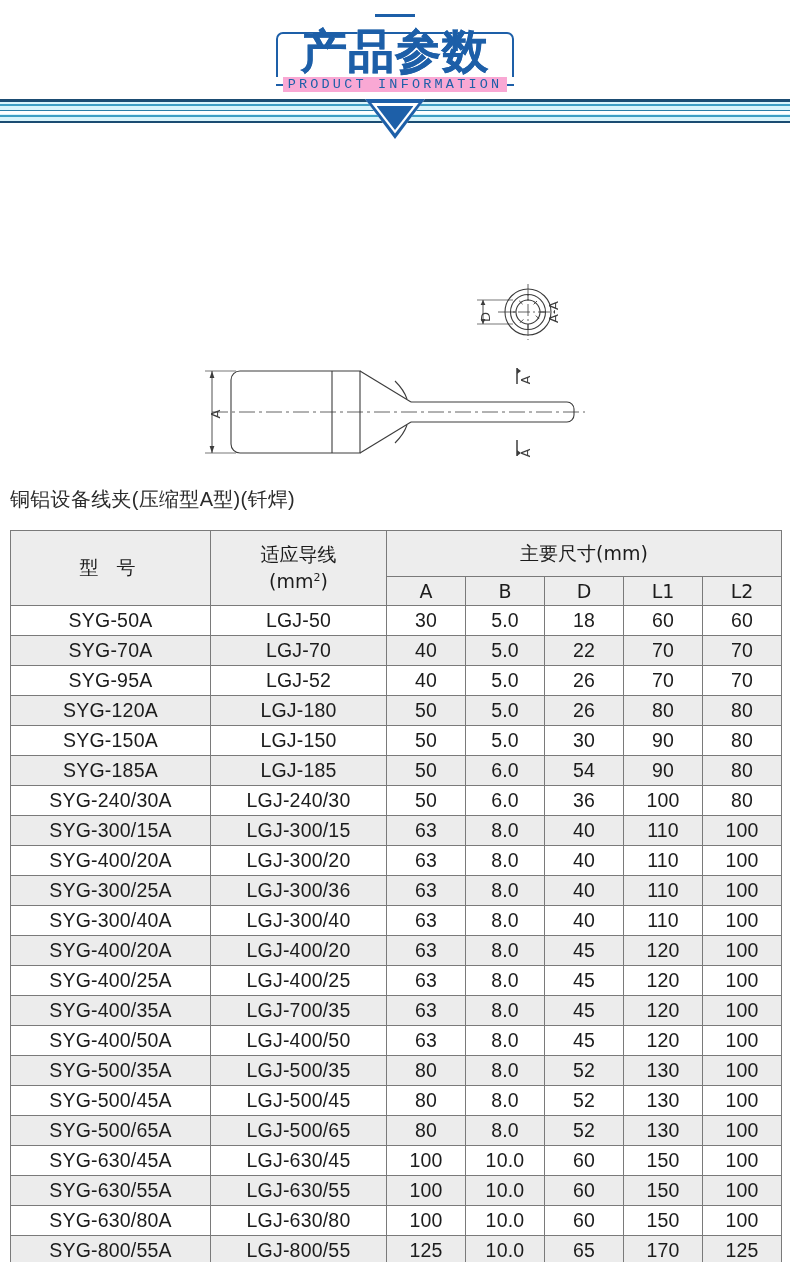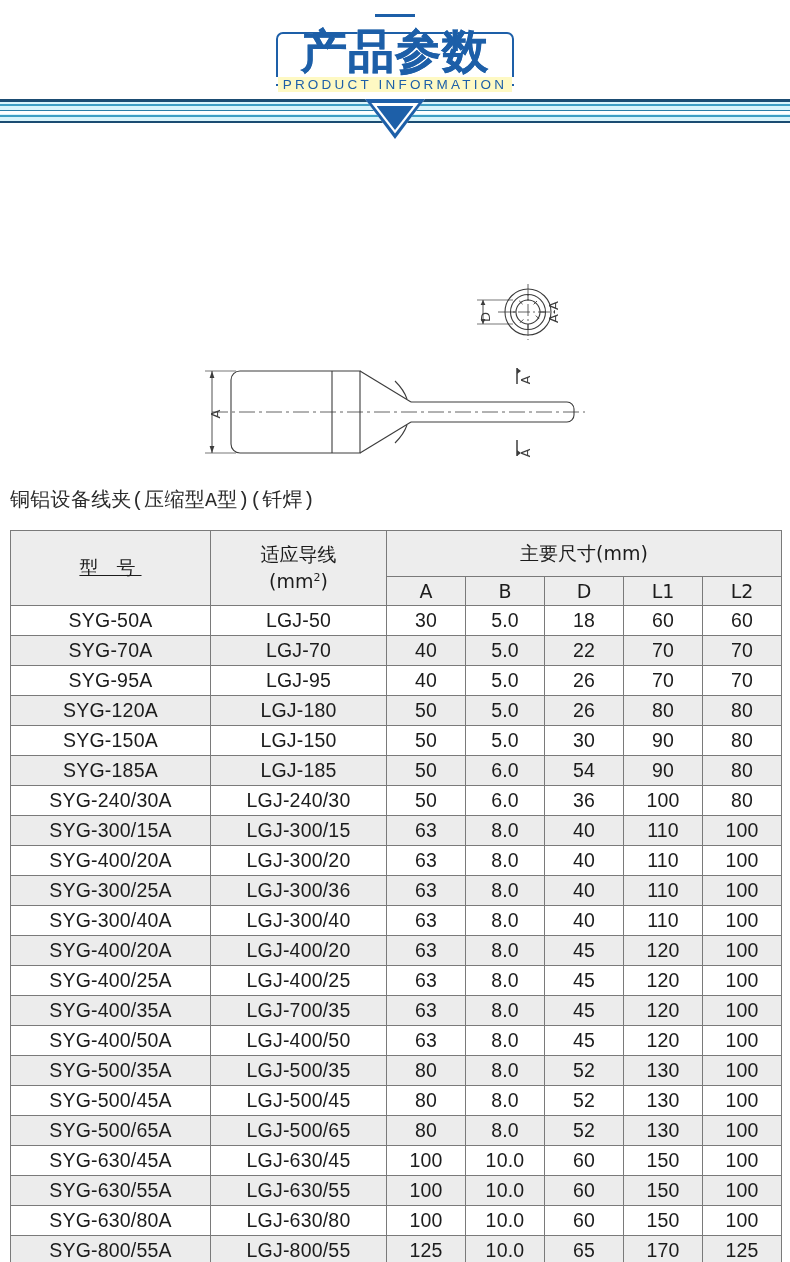--- a/index.html
+++ b/index.html
@@ -55,22 +55,22 @@
   }
   .en-row{
     position:relative;z-index:3;
     display:flex;align-items:center;justify-content:center;
     width:238px;
     margin-top:2px;
     background:#ffffff;
   }
   .en-title{
     font-size:13.5px;letter-spacing:3.2px;color:#1d5fa8;
-    font-family:Liberation Sans, sans-serif;
-    white-space:nowrap;padding:0 5px;background:#fef9c3;
+    font-family:Liberation Mono, monospace;
+    white-space:nowrap;padding:0 5px;background:#f9a8d4;
   }
   .en-rule{height:2px;background:#1d5fa8;width:26px;}
 
   
   .stripes{position:absolute;left:0;top:99px;width:790px;height:26px;}
   .stripe{position:absolute;left:0;width:790px;}
   .band{position:absolute;left:0;width:790px;background:#d8f4fb;}
 
   .tri-holder{
     position:absolute;left:0;top:96px;width:790px;height:44px;
@@ -100,21 +100,21 @@
     clip-path:polygon(0 0,100% 0,50% 100%);
   }
 
   
   .drawing{position:relative;width:790px;height:345px;}
   .drawing svg{display:block;}
 
   
   .prod-title{
     position:absolute;left:10px;top:486px;
-    font-family:Liberation Mono, monospace;
+    font-family:Liberation Sans, sans-serif;
     font-size:20px;font-weight:500;color:#2b2b2b;
     letter-spacing:0.3px;
     white-space:nowrap;
   }
 
   
   .tbl-wrap{position:absolute;left:10px;top:530px;width:771px;}
   table.spec{
     border-collapse:collapse;
     width:771px;
@@ -127,21 +127,21 @@
     vertical-align:middle;
     color:#1c1c1c;
     padding:0;
   }
   table.spec thead th{
     background:#ededed;
     font-weight:normal;
     font-size:19px;
     font-family:"DejaVu Sans","Liberation Sans",sans-serif;
   }
-  .th-model{height:73px;font-size:20px;letter-spacing:6px;text-decoration:underline;}
+  .th-model{height:73px;font-size:20px;letter-spacing:6px;}
   .th-wire{height:73px;font-size:19px;line-height:24px;margin-left:20px;}
   .th-dims{height:45px;font-size:19px;}
   .th-sub{height:28px;font-size:19px;font-family:"Liberation Sans",sans-serif;}
   table.spec tbody td{
     height:29px;
     font-size:19.5px;
     letter-spacing:0.2px;
   }
   tr.odd td{background:#ffffff;}
   tr.even td{background:#ececec;}
@@ -362,21 +362,21 @@
           <td>SYG-70A</td>
           <td>LGJ-70</td>
           <td>40</td>
           <td>5.0</td>
           <td>22</td>
           <td>70</td>
           <td>70</td>
         </tr>
         <tr class="odd">
           <td>SYG-95A</td>
-          <td>LGJ-95</td>
+          <td>LGJ-52</td>
           <td>40</td>
           <td>5.0</td>
           <td>26</td>
           <td>70</td>
           <td>70</td>
         </tr>
         <tr class="even">
           <td>SYG-120A</td>
           <td>LGJ-180</td>
           <td>50</td>

